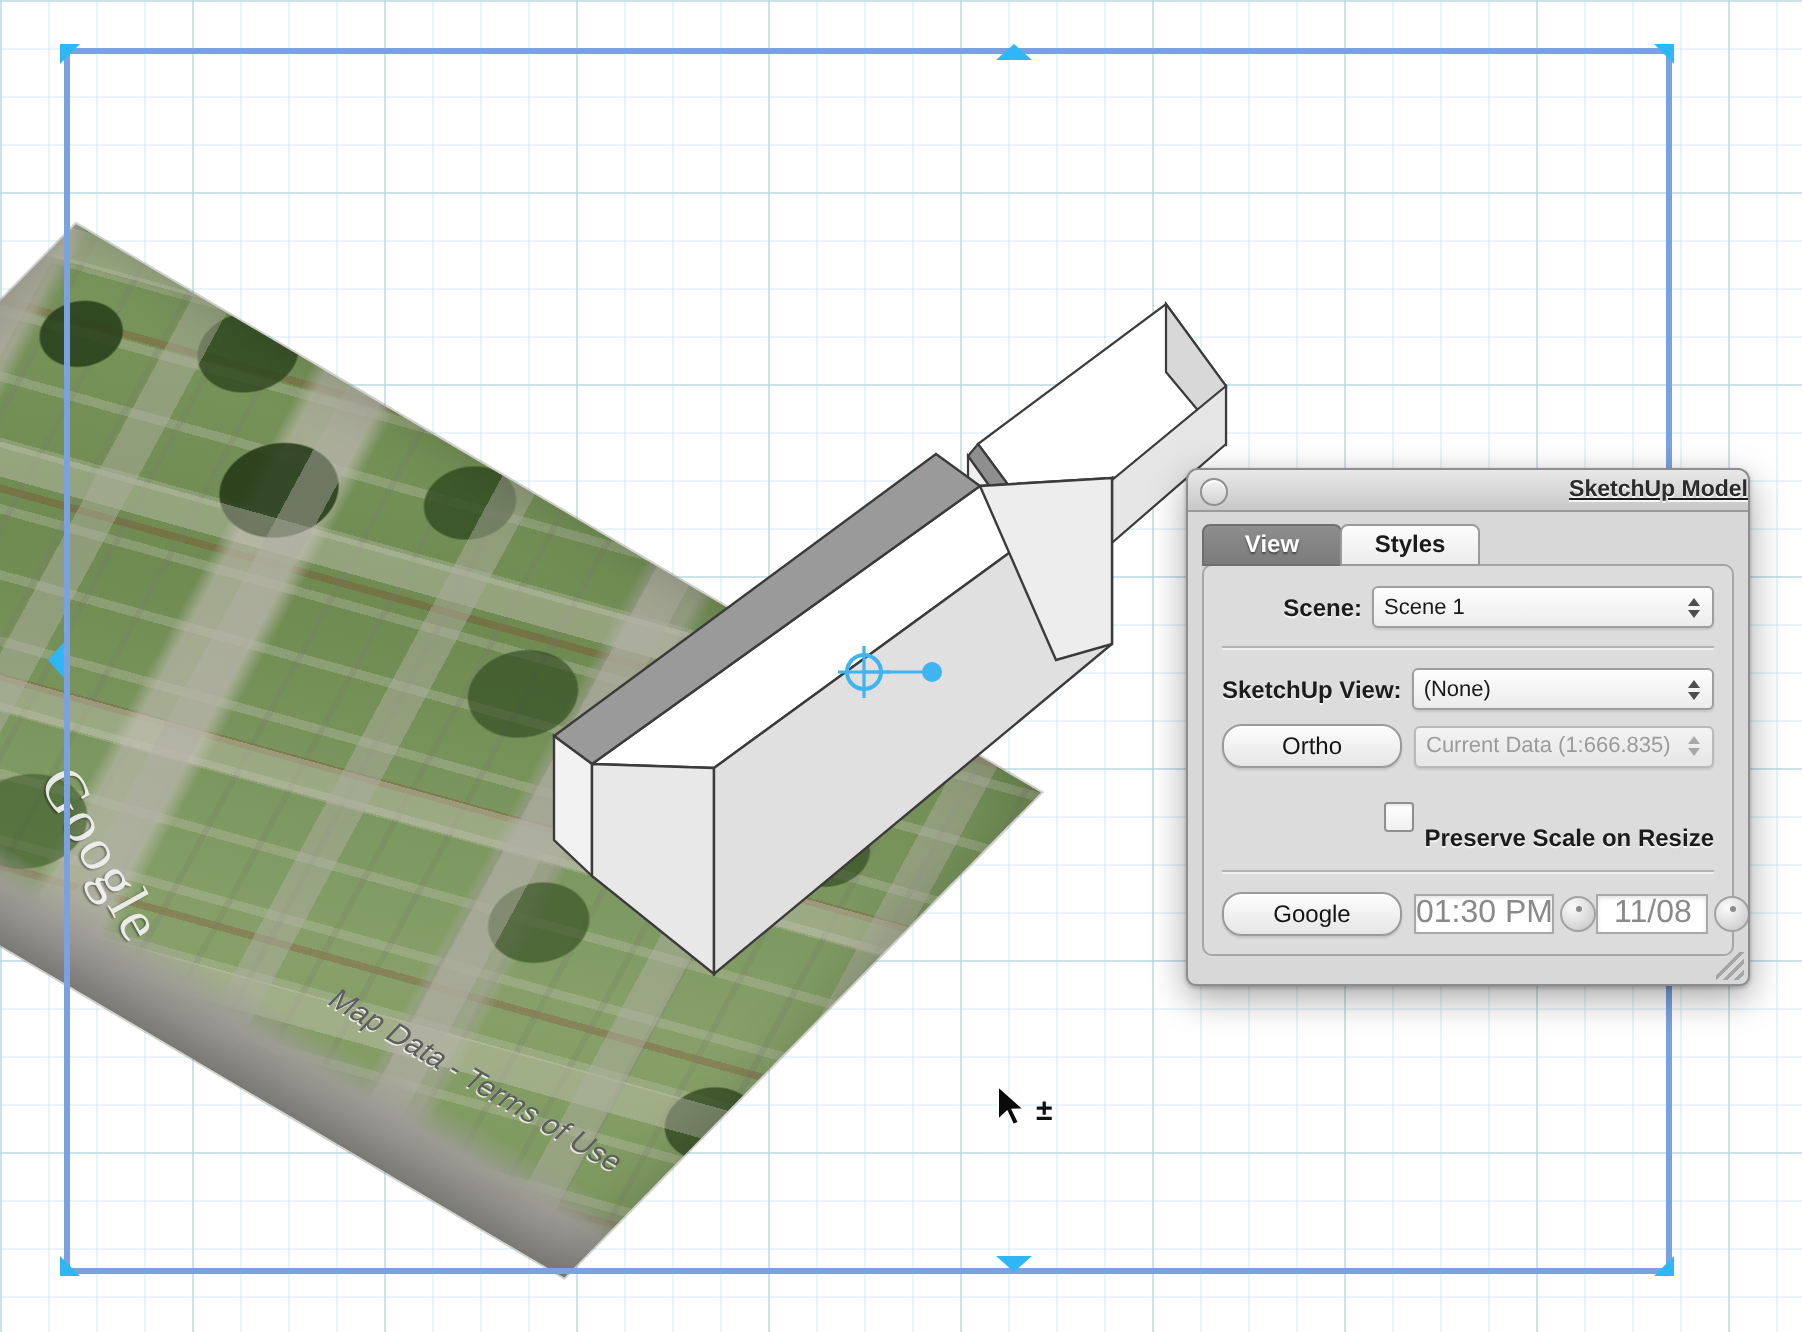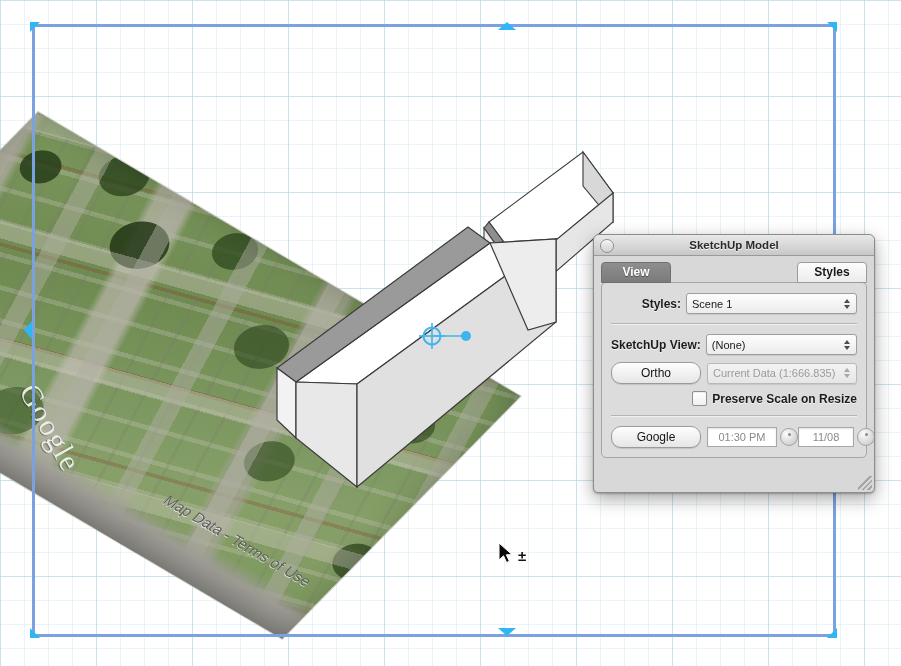--- a/index.html
+++ b/index.html
@@ -161,37 +161,37 @@
     box-shadow:0 6px 18px rgba(0,0,0,0.35), 0 1px 2px rgba(0,0,0,0.25);
     font-size:12px;color:#1a1a1a;
     overflow:hidden;
   }
   .titlebar{
     height:20px;
     background:linear-gradient(to bottom,#e8e8e8,#c8c8c8);
     border-bottom:1px solid #9a9a9a;
     border-radius:5px 5px 0 0;
     position:relative;
-    display:flex;align-items:center;justify-content:center;
+    display:flex;align-items:center;justify-content:flex-end;text-decoration:underline;
   }
   .titlebar .title{
     font-size:11.5px;font-weight:bold;color:#2b2b2b;
     text-shadow:0 1px 0 rgba(255,255,255,0.8);
   }
   .closebtn{
     position:absolute;left:6px;top:4px;width:12px;height:12px;
     border:1px solid #8f8f8f;border-radius:50%;
     background:linear-gradient(to bottom,#f3f3f3,#d2d2d2);
     box-shadow:inset 0 1px 0 rgba(255,255,255,0.9);
   }
 
   .dlg-body{padding:6px 7px 0 7px;}
 
   
-  .tabs{display:flex;justify-content:space-between;position:relative;z-index:3;margin-bottom:-1px;}
+  .tabs{display:flex;justify-content:flex-start;position:relative;z-index:3;margin-bottom:-1px;}
   .tab{
     min-width:46px;padding:2px 11px 3px 11px;
     font-size:12px;text-align:center;
     border:1px solid #9a9a9a;
     border-radius:4px 4px 0 0;
   }
   .tab.on{
     background:linear-gradient(to bottom,#8e8e8e,#7b7b7b);
     color:#ffffff;font-weight:bold;
     text-shadow:0 1px 1px rgba(0,0,0,0.45);
@@ -257,21 +257,21 @@
     font-size:12px;color:#141414;
     display:flex;align-items:center;justify-content:center;
     box-shadow:0 1px 1px rgba(0,0,0,0.12), inset 0 1px 0 #ffffff;
     flex:none;
   }
 
   
   .tfield{
     height:18px;min-width:66px;
     background:#ffffff;border:1px solid #a8a8a8;
-    font-size:11px;color:#8a8a8a;
+    font-size:16px;color:#8a8a8a;
     display:flex;align-items:center;justify-content:center;
     box-shadow:inset 0 1px 2px rgba(0,0,0,0.12);
     flex:none;
   }
   .knob{
     width:16px;height:16px;border-radius:50%;flex:none;
     background:radial-gradient(circle at 35% 30%,#fbfbfb,#d4d4d4 70%,#bdbdbd);
     border:1px solid #a2a2a2;
     position:relative;margin-left:3px;
   }
@@ -290,21 +290,21 @@
   }
   .cbx.on:after{
     content:"";position:absolute;left:3px;top:0px;
     width:4px;height:9px;
     border:solid #111111;border-width:0 2px 2px 0;
     transform:rotate(42deg);
   }
   .cbx.on.dim:after{border-color:#6f6f6f;}
   .cbx-lbl{
     font-size:12px;font-weight:bold;color:#1c1c1c;
-    text-shadow:0 1px 0 rgba(255,255,255,0.7);white-space:nowrap;
+    text-shadow:0 1px 0 rgba(255,255,255,0.7);white-space:nowrap;margin-top:21px;
   }
   .cbx-lbl.dim{color:#2d2d2d;}
 
   
   .colorwell{
     width:17px;height:17px;flex:none;margin-left:8px;
     background:#ffffff;
     border:1px solid #9a9a9a;
     box-shadow:inset 0 0 0 2px #dcdcdc, inset 0 0 0 3px #9a9a9a;
   }
@@ -396,21 +396,21 @@
 
     <div class="tabs">
       <div class="tab on">View</div>
       <div class="tab off">Styles</div>
     </div>
 
     <div class="panel">
 
       <div class="row">
         <div class="spacer"></div>
-        <div class="lbl" style="margin-right:5px">Styles:</div>
+        <div class="lbl" style="margin-right:5px">Scene:</div>
         <div class="popup" style="flex:0 0 160px">
           <span class="pv">Scene 1</span>
           <span class="arrows"></span>
         </div>
       </div>
 
       <div class="hr"></div>
 
       <div class="row">
         <div class="lbl" style="margin-right:5px">SketchUp View:</div>

